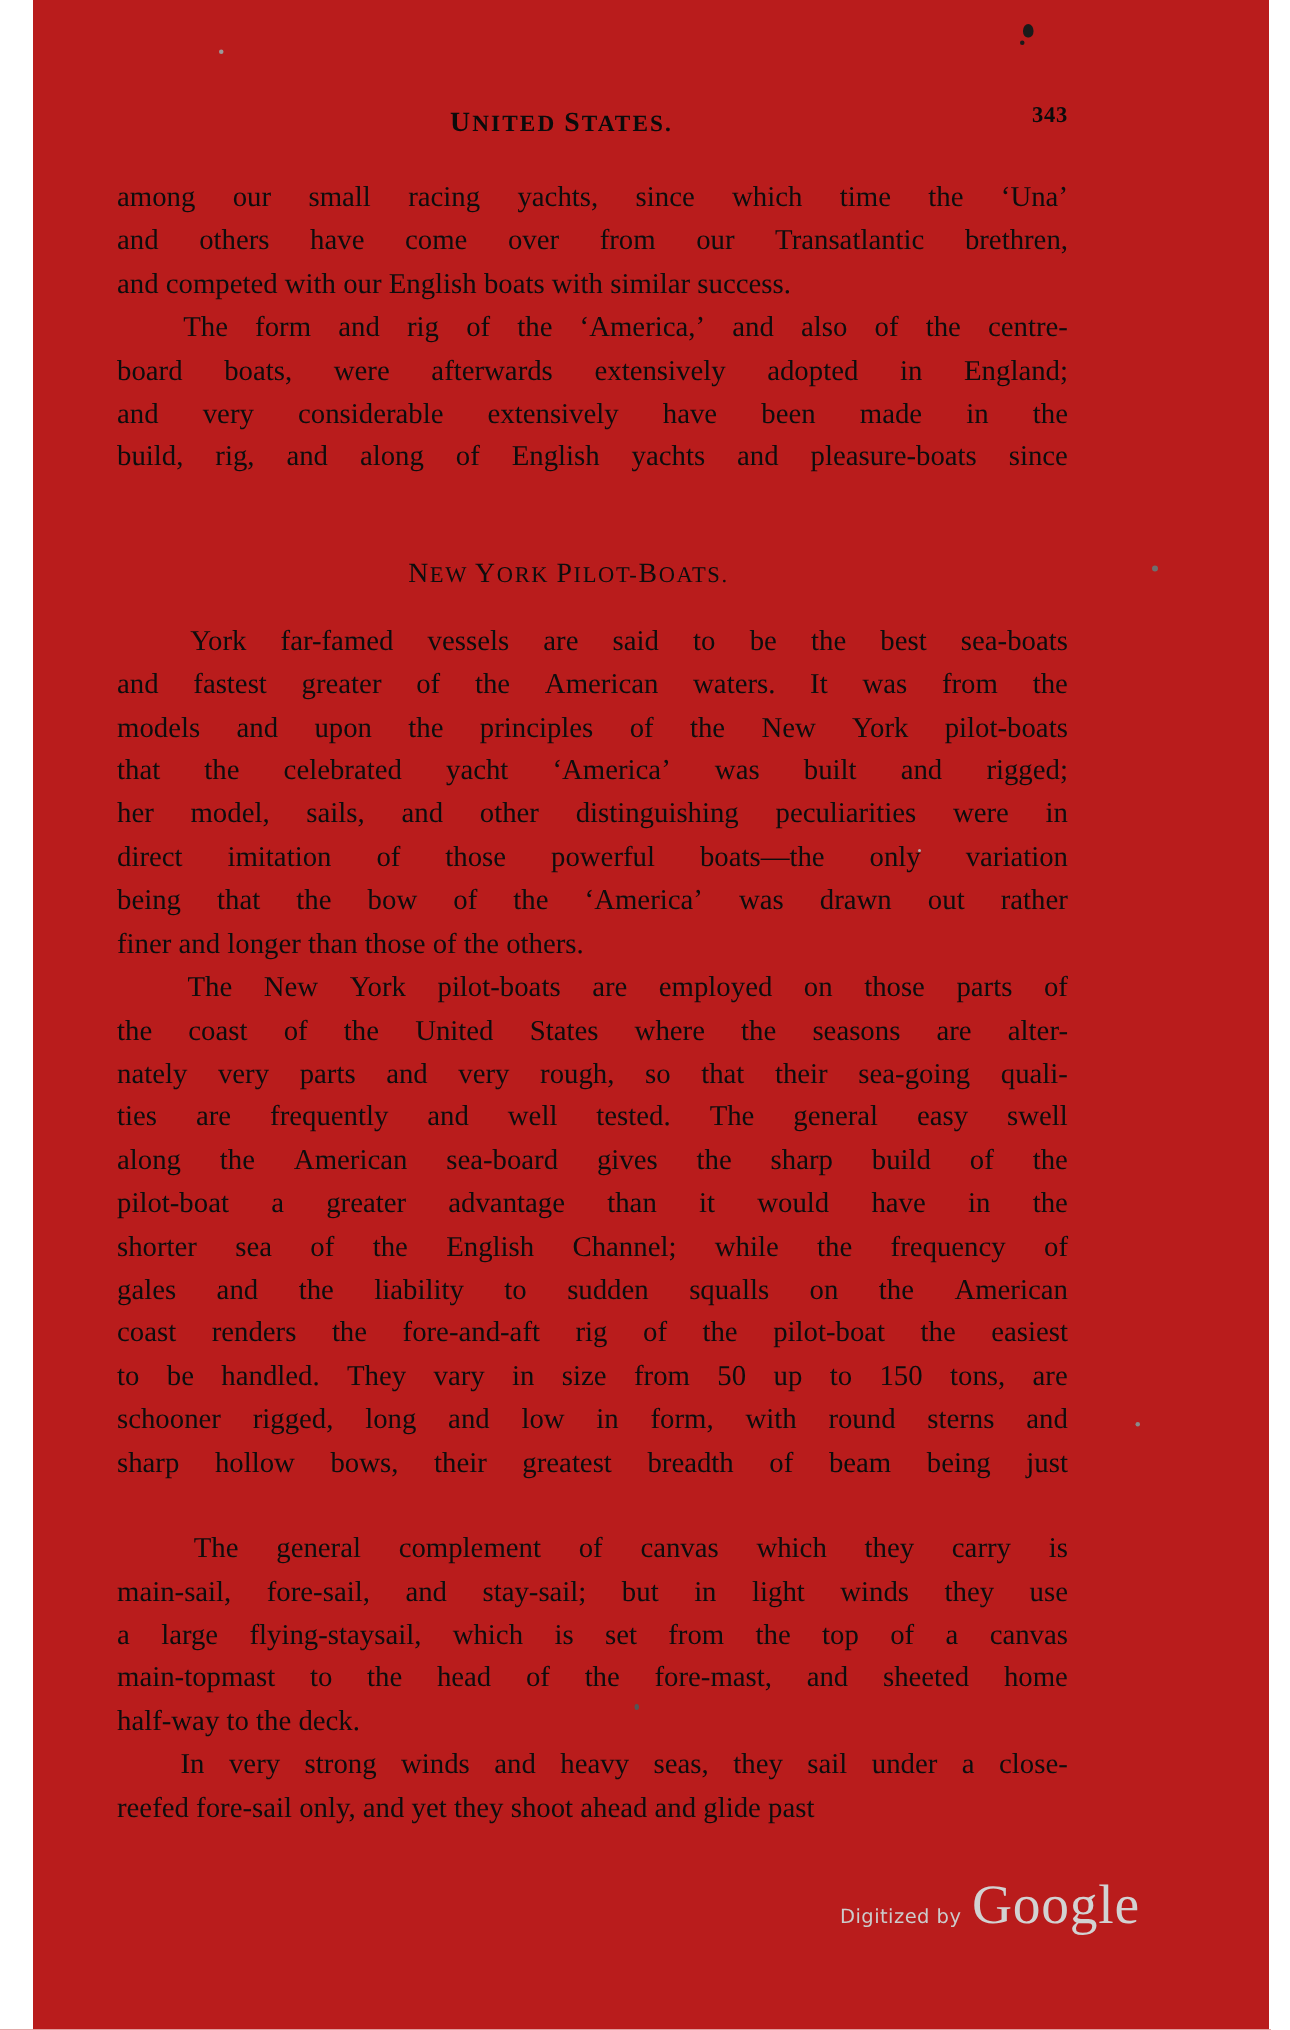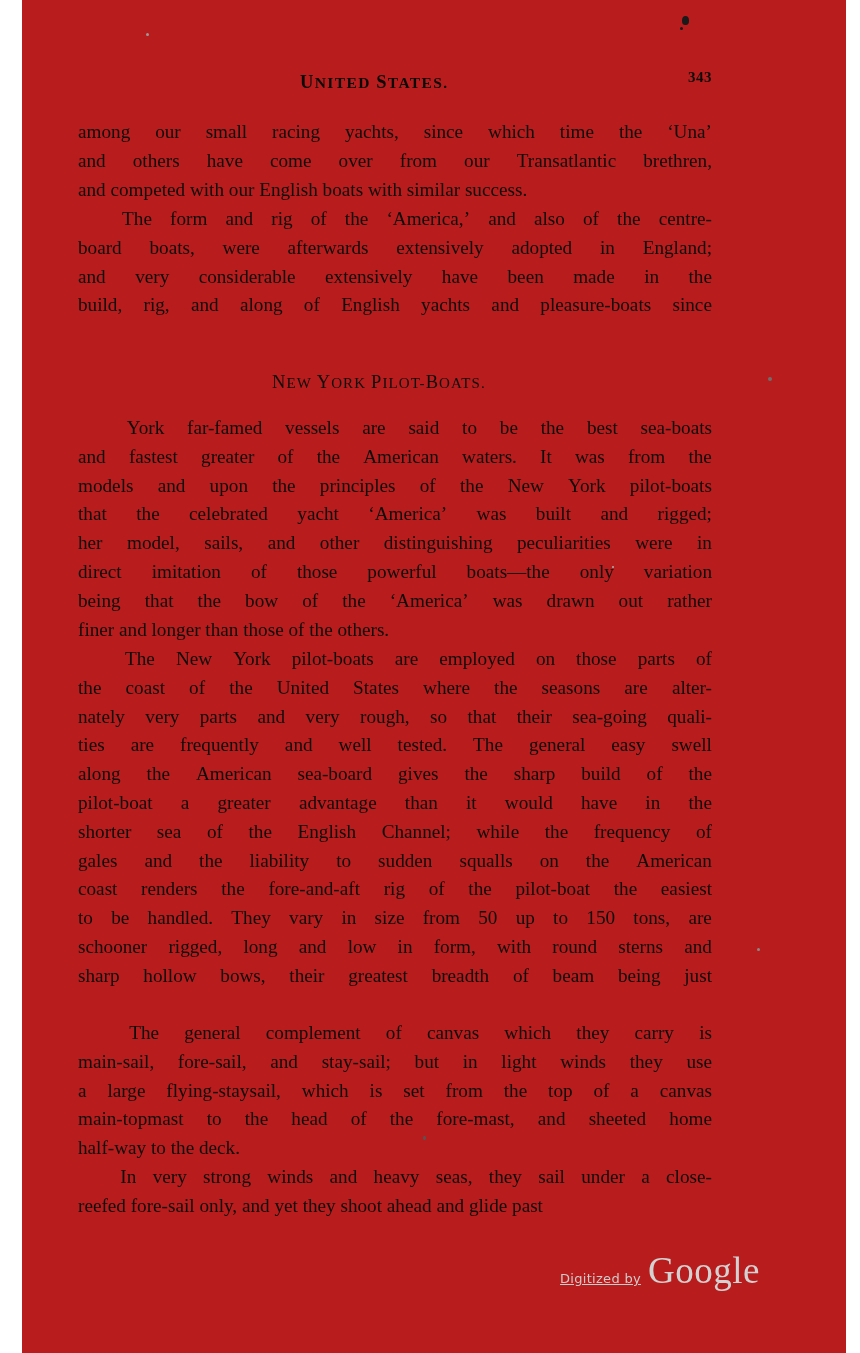--- a/index.html
+++ b/index.html
@@ -123,21 +123,20 @@
     display: flex;
     align-items: baseline;
     color: #c9c9c9;
     user-select: none;
   }
   .wm-digitized {
     font-family: "DejaVu Sans", sans-serif;
     font-size: 13px;
     letter-spacing: 0.3px;
     color: #cccccc;
-    text-decoration: underline;
   }
   .wm-google {
     font-family: "Liberation Serif", "DejaVu Serif", serif;
     font-size: 37px;
     letter-spacing: 0.5px;
     margin-left: 7px;
     color: #d2d2d2;
     line-height: 1;
   }
 

